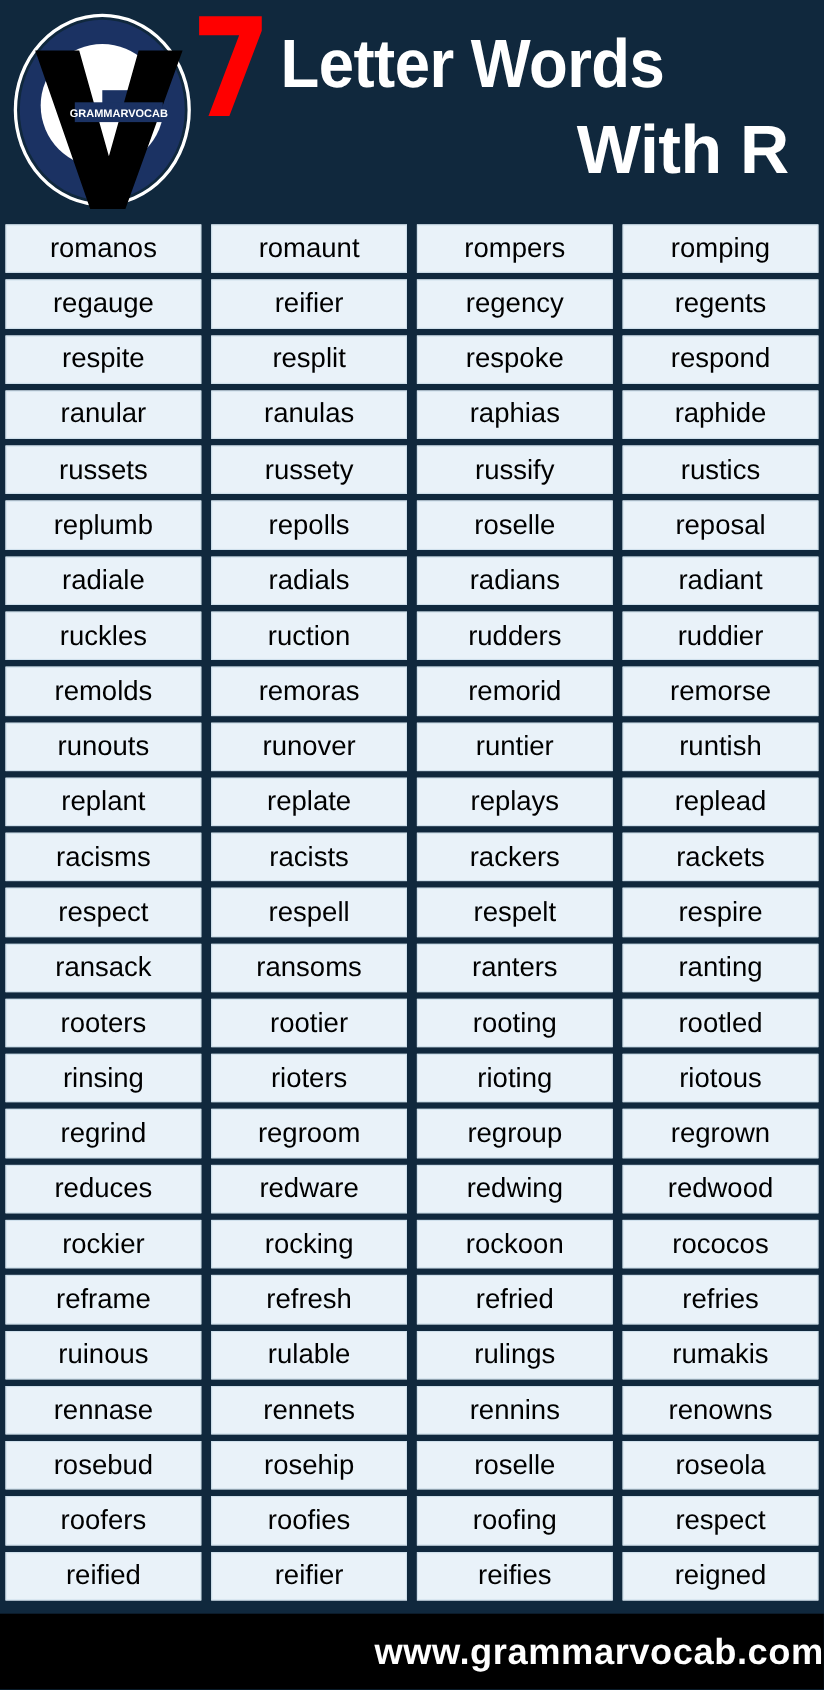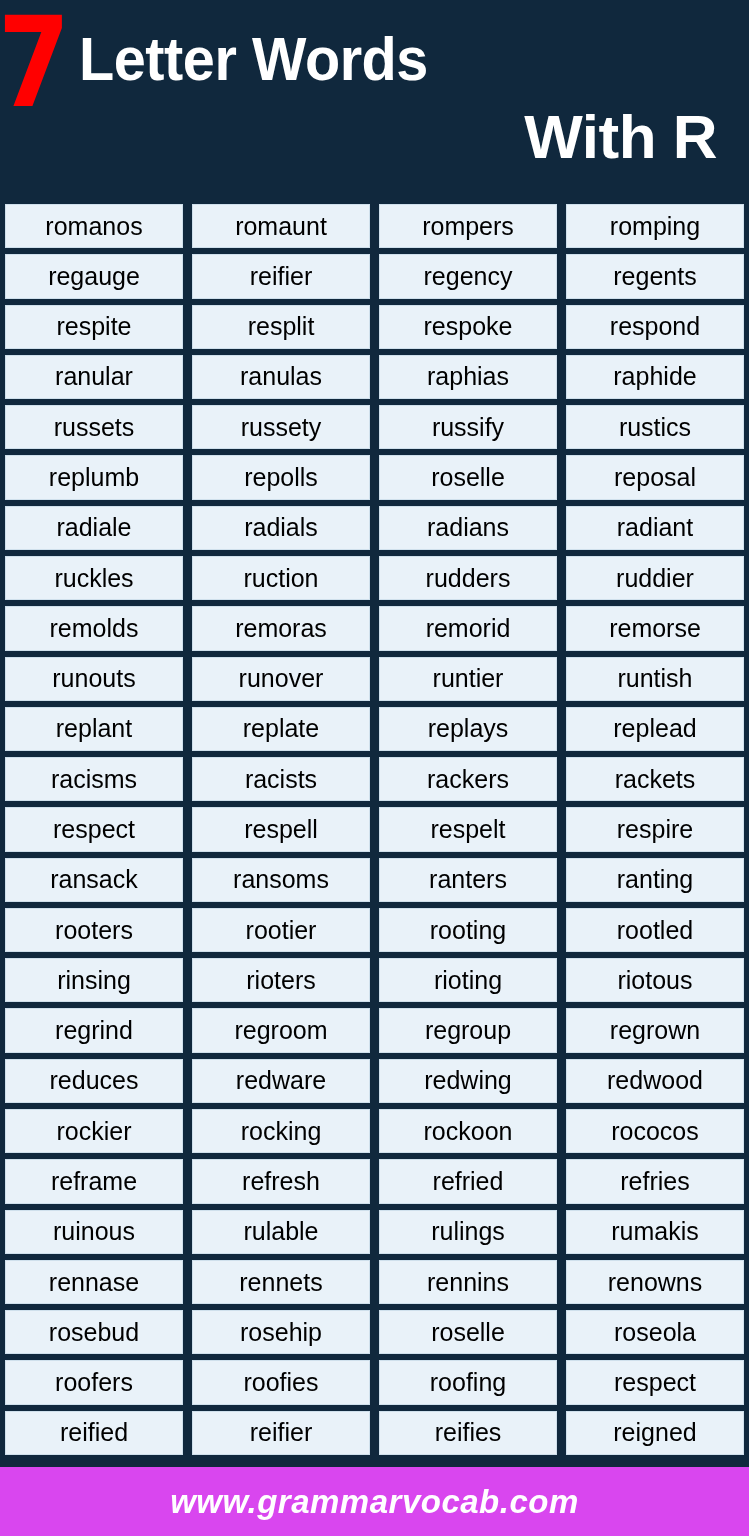--- a/index.html
+++ b/index.html
@@ -125,39 +125,57 @@
     overflow: hidden;
     white-space: nowrap;
   }
 
   
   .footer {
     flex: 0 0 69px;
     height: 69px;
     display: flex;
     align-items: center;
-    justify-content: center;
-    background: #d946ef;
-    font-style: italic;
+    justify-content: flex-end;
+    background: #000000;
   }
   .footer-text {
     color: #ffffff;
     font-size: 33px;
     font-weight: 700;
     font-family: "Liberation Sans", sans-serif;
     letter-spacing: 0.5px;
   }
 </style>
 </head>
 <body>
 
 <div class="page">
 
   <div class="header">
 
+    <div class="logo-wrap">
+      <svg class="logo-svg" width="166" height="180" viewBox="0 0 166 180" xmlns="http://www.w3.org/2000/svg">
+
+        <ellipse cx="83" cy="90" rx="79" ry="86" fill="none" stroke="#ffffff" stroke-width="3"></ellipse>
+
+        <ellipse cx="83" cy="90" rx="75" ry="82" fill="#1b3263"></ellipse>
+
+        <circle cx="83" cy="86" r="56" fill="#ffffff"></circle>
+
+        <rect x="83" y="72" width="60" height="26" fill="#1b3263"></rect>
+
+        <polygon points="22,36 62,36 89,132 116,36 156,36 104,180 72,180" fill="#000000"></polygon>
+
+        <polygon points="62,44 95,44 89,92" fill="#ffffff" opacity="0"></polygon>
+
+        <rect x="58" y="83" width="80" height="18" fill="#1b3263"></rect>
+        <text x="98" y="96" font-family="Liberation Sans, sans-serif" font-size="10" font-weight="700" fill="#ffffff" text-anchor="middle">GRAMMARVOCAB</text>
+      </svg>
+    </div>
 
     <div class="title-block">
       <div class="title-line1">
         <span class="big-seven">7</span>
         <span class="title-text1">Letter Words</span>
       </div>
       <div class="title-line2">With R</div>
     </div>
 
   </div>

